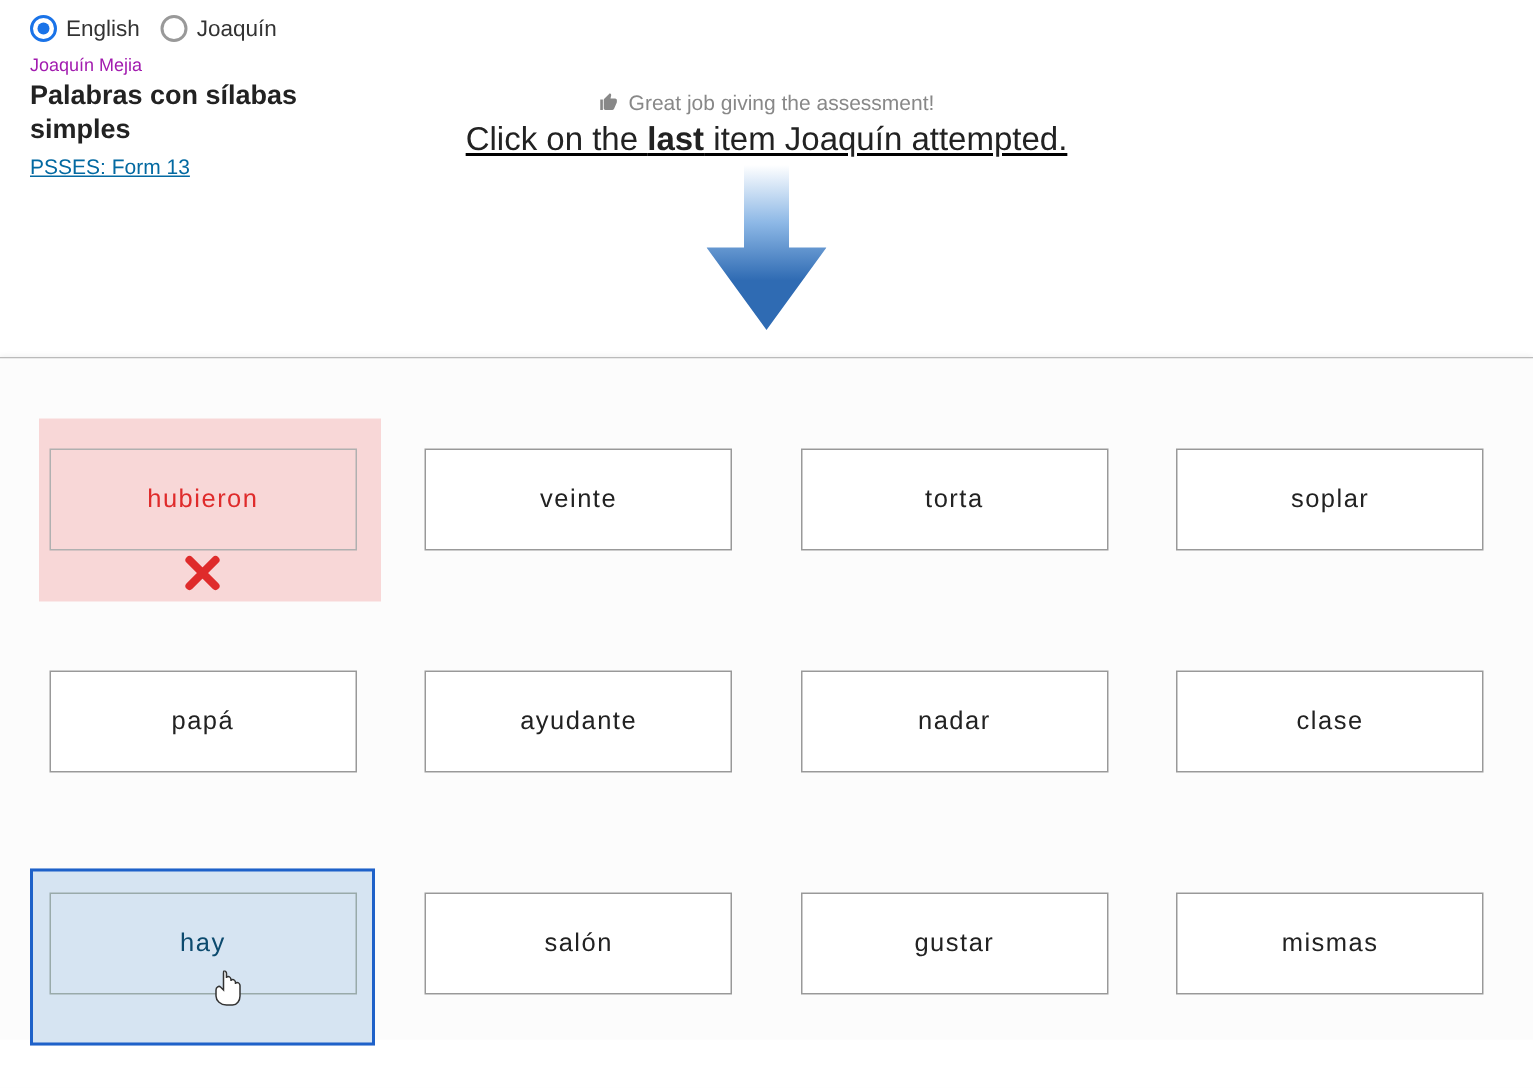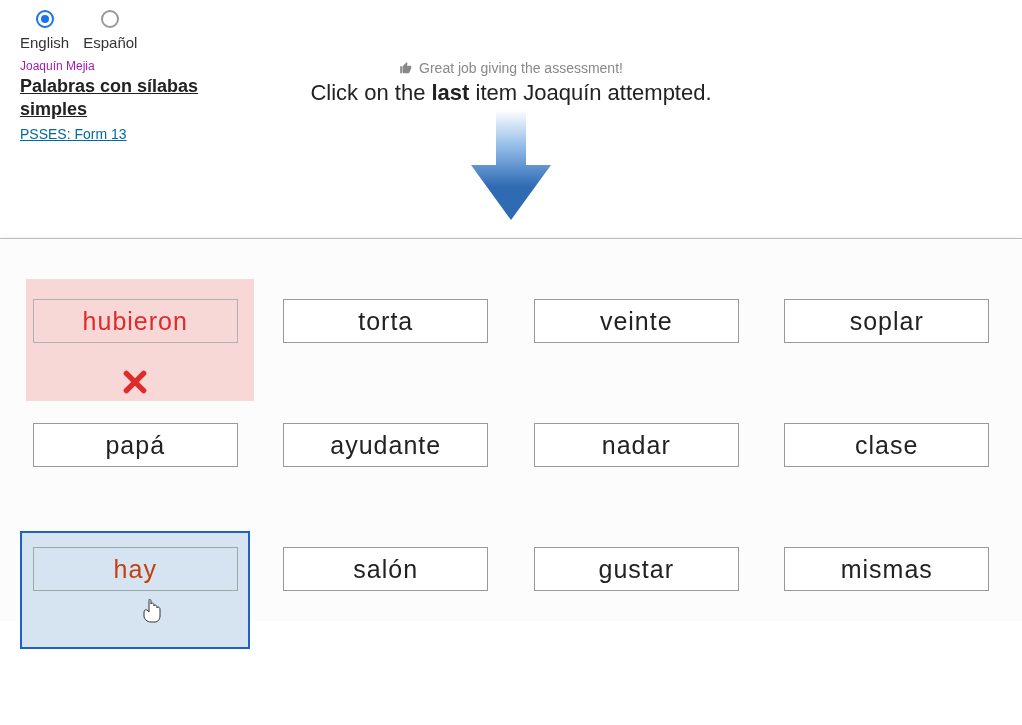--- a/index.html
+++ b/index.html
@@ -21,43 +21,43 @@
     align-items: center;
     font-size: 15px;
     color: #333;
     margin-bottom: 8px;
   }
   .radio {
     display: flex;
     align-items: center;
     gap: 6px;
     cursor: pointer;
-    flex-direction: column;
   }
   .radio-outer {
     width: 18px; height: 18px;
     border: 2px solid #999;
     border-radius: 50%;
     display: flex; align-items: center; justify-content: center;
   }
   .radio.sel .radio-outer { border-color: #1a73e8; }
   .radio-inner {
     width: 8px; height: 8px; border-radius: 50%;
     background: #1a73e8;
     display: none;
   }
   .radio.sel .radio-inner { display: block; }
   .student-name { font-size: 12px; color: #a21caf; margin-bottom: 2px;}
-  .assess-title { font-size: 18px; font-weight: bold; color: #222; max-width: 210px; line-height: 1.3; margin-bottom: 4px; text-decoration: underline;}
+  .assess-title { font-size: 18px; font-weight: bold; color: #222; max-width: 210px; line-height: 1.3; margin-bottom: 4px;}
   .form-label { font-size: 14px; color: #0369a1; text-decoration: underline; }
   .center-msg {
     position: absolute;
     top: 60px;
     left: 0; right: 0;
     text-align: center;
+    text-decoration: underline;
   }
   .praise {
     color: #888;
     font-size: 14px;
     display: inline-flex;
     align-items: center;
     gap: 6px;
     margin-bottom: 4px;
   }
   .instruction {
@@ -83,24 +83,24 @@
     grid-template-columns: repeat(4, 1fr);
     column-gap: 40px;
     row-gap: 80px;
   }
   .cell {
     display:flex; align-items:center; justify-content:center;
     position: relative;
   }
   .card {
     width: 205px;
-    height: 44px;
+    height: 68px;
     border: 1px solid #999;
     display:flex; align-items:center; justify-content:center;
-    font-size: 25px;
+    font-size: 17px;
     letter-spacing: 1px;
     color: #222;
     background: #fff;
     font-family: "Century Gothic", "Futura", "Avenir", Arial, sans-serif;
     cursor: pointer;
   }
   .cell.wrong .pad {
     position:absolute;
     top: -20px;
     left: -4px;
@@ -124,21 +124,21 @@
     position:absolute;
     top: -16px;
     width: 230px; height: 118px;
     border: 2px solid #1e61c9;
     background: #d6e4f2;
     z-index: 0;
   }
   .cell.hover .card {
     border-color: #9aa;
     background: #d6e4f2;
-    color: #c2410c;
+    color: #0c4a6e;
     z-index:1;
   }
   .cell.hover .cursor {
     position:absolute;
     left: 112px; top: 52px;
     z-index:2;
   }
 </style>
 </head>
 <body>
@@ -146,21 +146,21 @@
 <div class="top">
   <div class="lang-row">
     <div class="radio sel">
       <span class="radio-outer">
           <span class="radio-inner"></span>
         </span>
       <span>English</span>
     </div>
     <div class="radio">
       <span class="radio-outer"></span>
-      <span>Español</span>
+      <span>Joaquín</span>
     </div>
   </div>
   <div class="student-name">Joaquín Mejia</div>
   <div class="assess-title">Palabras con sílabas simples</div>
   <div class="form-label">PSSES: Form 13</div>
 
   <div class="center-msg">
     <div class="praise">
       <svg width="14" height="14" viewBox="0 0 24 24" fill="#888">
           <path d="M2 21h3V9H2v12zm19-11c0-1.1-.9-2-2-2h-5.3l.8-3.8v-.3c0-.4-.2-.8-.4-1.1L13 2 6.6 8.4C6.2 8.8 6 9.3 6 9.8V19c0 1.1.9 2 2 2h8c.8 0 1.5-.5 1.8-1.2l3-7c.1-.3.2-.5.2-.8v-2z"></path>
@@ -195,24 +195,24 @@
     <div class="cell wrong">
       <div class="pad"></div>
       <div class="card">hubieron</div>
       <div class="xmark">
         <svg width="26" height="26" viewBox="0 0 24 24">
             <path d="M4 4 L20 20 M20 4 L4 20" stroke="#df2b2b" stroke-width="5" stroke-linecap="round"></path>
           </svg>
       </div>
     </div>
     <div class="cell">
+        <div class="card">veinte</div>
+      </div>
+    <div class="cell">
         <div class="card">torta</div>
-      </div>
-    <div class="cell">
-        <div class="card">veinte</div>
       </div>
     <div class="cell">
         <div class="card">soplar</div>
       </div>
 
     <div class="cell">
         <div class="card">papá</div>
       </div>
     <div class="cell">
         <div class="card">ayudante</div>

